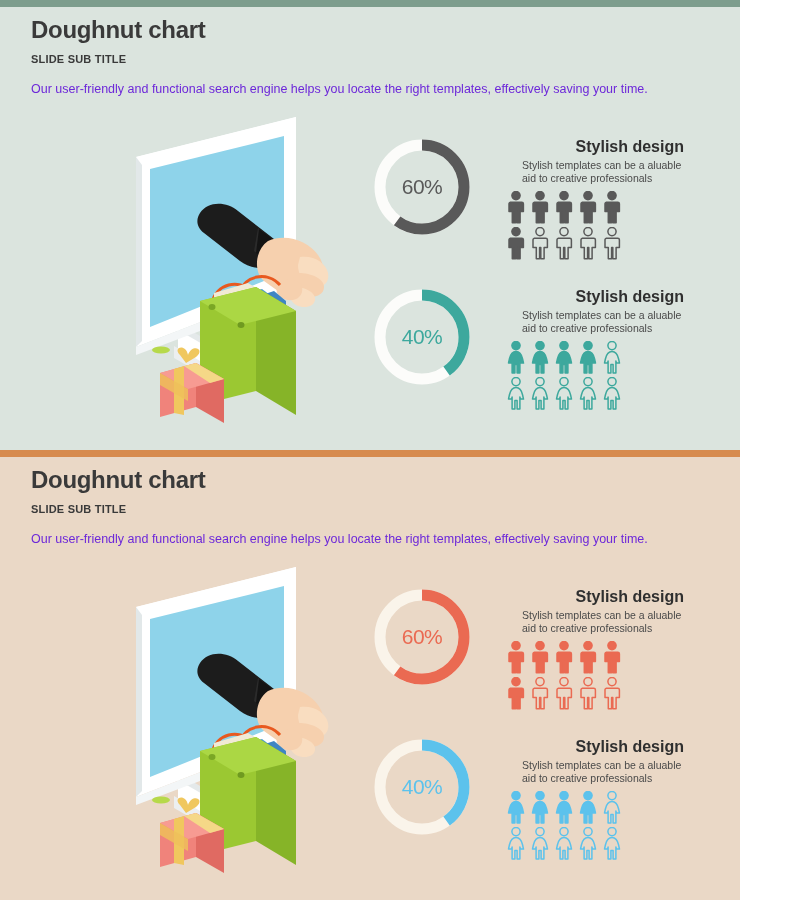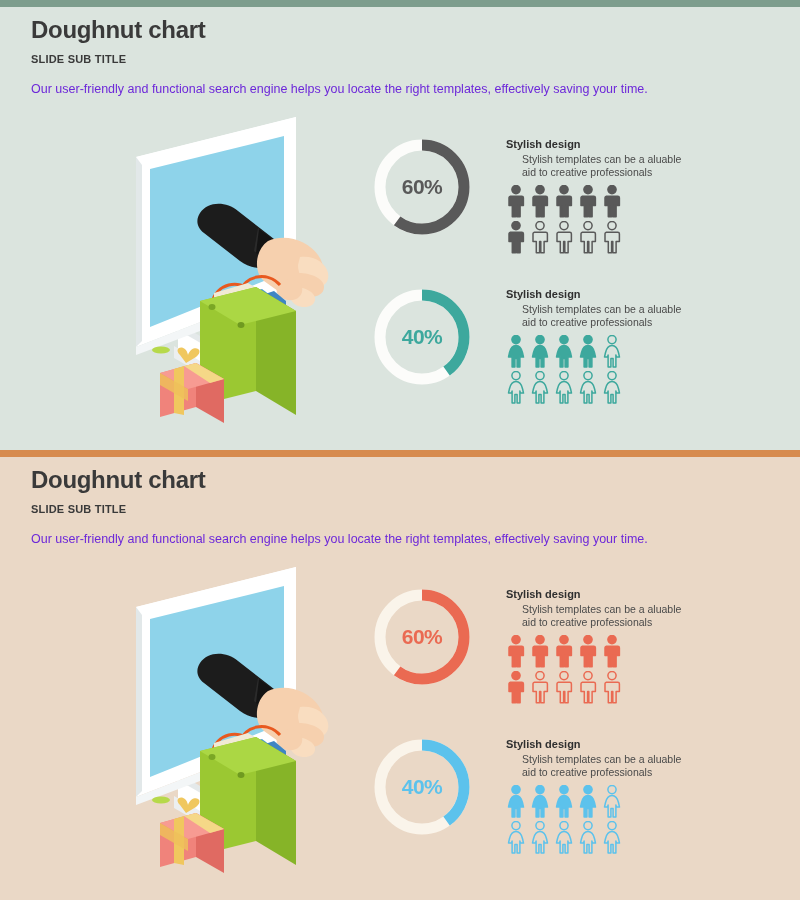--- a/index.html
+++ b/index.html
@@ -4,21 +4,21 @@
 <style>
   html,body{margin:0;padding:0;}
   body{
     width:800px;height:900px;
     background:#ffffff;
     font-family:"Liberation Sans", sans-serif;
     overflow:hidden;
   }
   .slide{
     position:relative;
-    width:800px;height:450px;
+    width:740px;height:450px;
     box-sizing:border-box;
     overflow:hidden;
   }
   .slide.top{
     background:#dbe4de;
     border-top:7px solid #7d9d8d;
   }
   .slide.bottom{
     background:#ead8c6;
     border-top:7px solid #d78b4e;
@@ -42,24 +42,24 @@
   .illo{position:absolute;left:128px;top:108px;width:240px;height:310px;}
   .illo svg{display:block;}
 
   
   .stat{position:absolute;display:flex;align-items:flex-start;}
   .donut{position:relative;width:104px;height:104px;flex:0 0 auto;}
   .donut svg{display:block;transform:rotate(-90deg);}
   .donut .pct{
     position:absolute;left:0;top:0;width:104px;height:104px;
     display:flex;align-items:center;justify-content:center;
-    font-size:21px;font-weight:bold;letter-spacing:-0.5px;
+    font-size:21px;font-weight:normal;letter-spacing:-0.5px;
   }
   .legend{margin-left:32px;padding-top:3px;}
-  .legend-title{font-size:11px;font-weight:bold;color:#2f2f2f;margin:0;}
+  .legend-title{font-size:16px;font-weight:bold;color:#2f2f2f;margin:0;text-align:right;}
   .legend-desc{
     font-size:10.5px;color:#4a4a4a;line-height:12.5px;margin:3px 0 0 16px;
     max-width:162px;
   }
   .people{margin-top:7px;}
   .people-row{display:flex;gap:4px;}
   .people-row + .people-row{margin-top:3px;}
   .person{width:20px;height:33px;display:block;}
 </style>
 </head>

